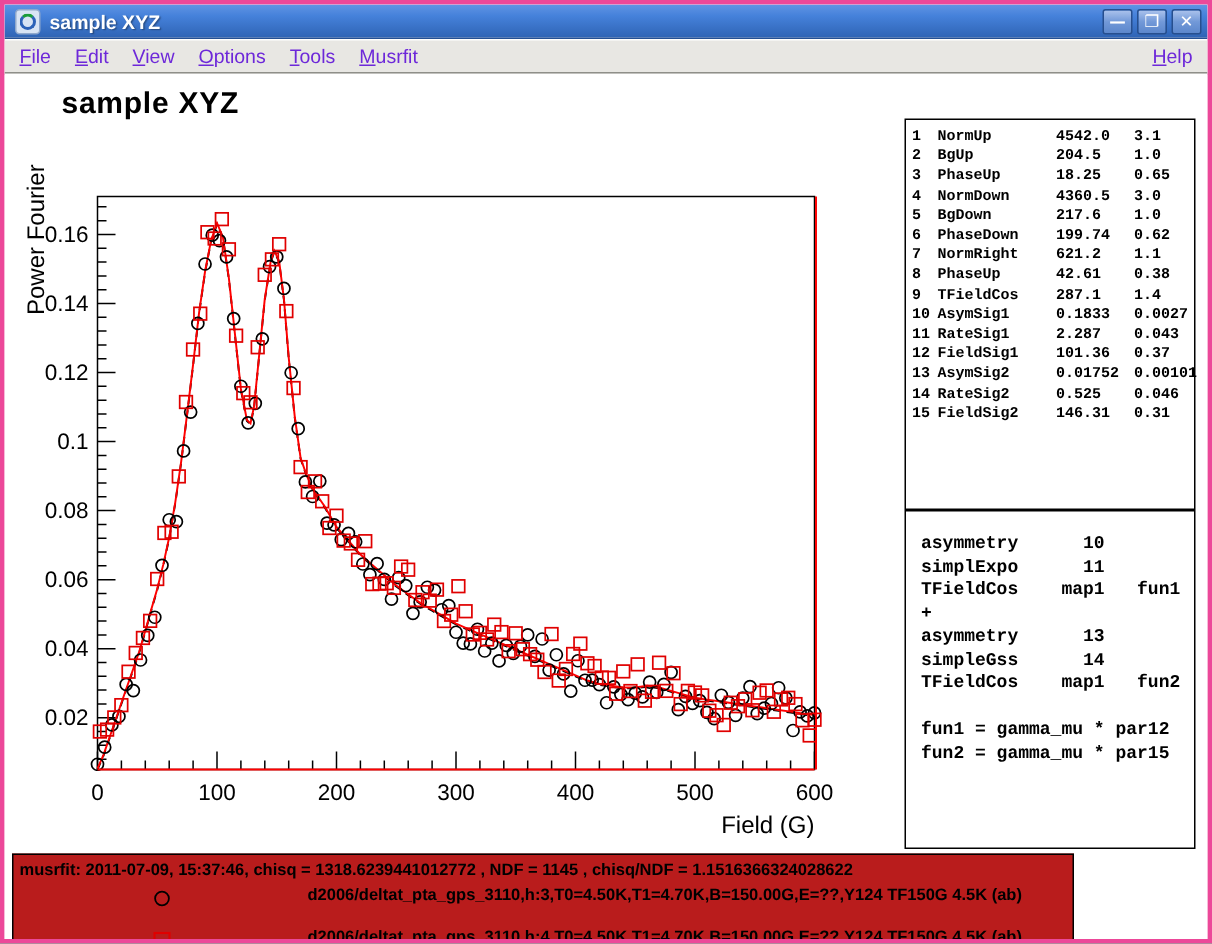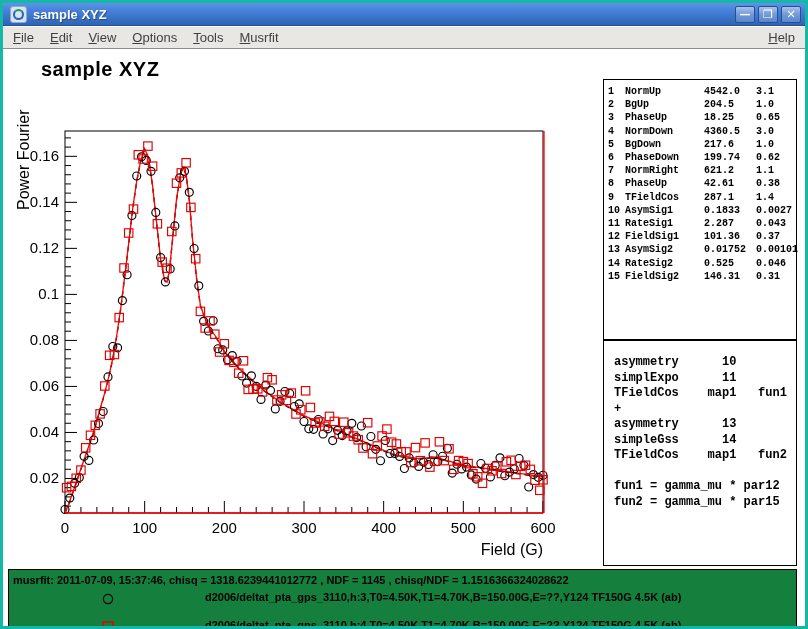--- a/index.html
+++ b/index.html
@@ -1,20 +1,20 @@
 <!DOCTYPE html>
 <html><head>
 <meta charset="utf-8">
 <style>
   html,body{margin:0;padding:0;background:#555;}
   *{box-sizing:border-box;}
   #window{
     position:relative;width:808px;height:629px;
     background:#ffffff;
-    border:3px solid #14b8a6;
+    border:3px solid #ec4899;
     font-family:"Liberation Sans",sans-serif;
     overflow:hidden;
   }
   
   #titlebar{
     position:absolute;left:0;top:0;right:0;height:23px;
     background:linear-gradient(180deg,#6094e4 0%,#4581da 35%,#2f64b5 100%);
     border-bottom:1px solid #245094;
     display:flex;align-items:center;padding:0 4px;
   }
@@ -36,21 +36,21 @@
     background:linear-gradient(180deg,#aac2ec 0%,#7299d8 50%,#5c87cc 100%);
     border:1px solid #274f8e;border-radius:2px;
     color:#fff;font-size:11px;font-weight:bold;line-height:15px;
     text-align:center;cursor:pointer;padding:0;
     font-family:"DejaVu Sans",sans-serif;
   }
   
   #menubar{
     position:absolute;left:0;top:24px;right:0;height:22px;
     background:#e8e7e3;border-bottom:1px solid #8f8f89;
-    display:flex;align-items:center;font-size:13px;color:#404040;
+    display:flex;align-items:center;font-size:13px;color:#6d28d9;
     padding:0 2px;
   }
   .menu-item{padding:2px 8px;cursor:default;}
   #menu-spacer{flex:1;}
   
   #canvas{position:absolute;left:0;top:47px;right:0;bottom:0;background:#fff;}
   #plot-title{
     position:absolute;left:38px;top:8px;
     font-size:20px;font-weight:bold;color:#000;letter-spacing:.5px;
   }
@@ -60,22 +60,22 @@
     position:absolute;background:#fff;border:1px solid #000;
     font-family:"Liberation Mono",monospace;font-weight:bold;color:#000;
   }
   #params-box{left:600px;top:29px;width:194px;height:261px;padding:5px 0 0 4px;}
   .param-row{display:grid;grid-template-columns:17px 79px 52px auto;
     font-size:10px;line-height:13.2px;white-space:pre;}
   #theory-box{left:600px;top:290px;width:194px;height:226px;padding:14px 0 0 10px;}
   .theory-line{font-size:12px;line-height:15.5px;white-space:pre;min-height:15.5px;}
   
   #footer-box{
-    position:absolute;left:5px;top:519px;width:789px;height:58px;
-    background:#15803d;border:1px solid #000;
+    position:absolute;left:5px;top:519px;width:708px;height:58px;
+    background:#b91c1c;border:1px solid #000;
     font-size:11px;font-weight:bold;color:#000;
   }
   #fit-info{position:absolute;left:4px;top:4px;white-space:pre;}
   .legend-row{position:absolute;left:0;width:100%;height:18px;}
   .legend-marker{position:absolute;left:92px;top:2px;width:14px;height:14px;}
   .legend-label{position:absolute;left:196px;top:1px;white-space:pre;}
 </style>
 </head>
 <body>
 

